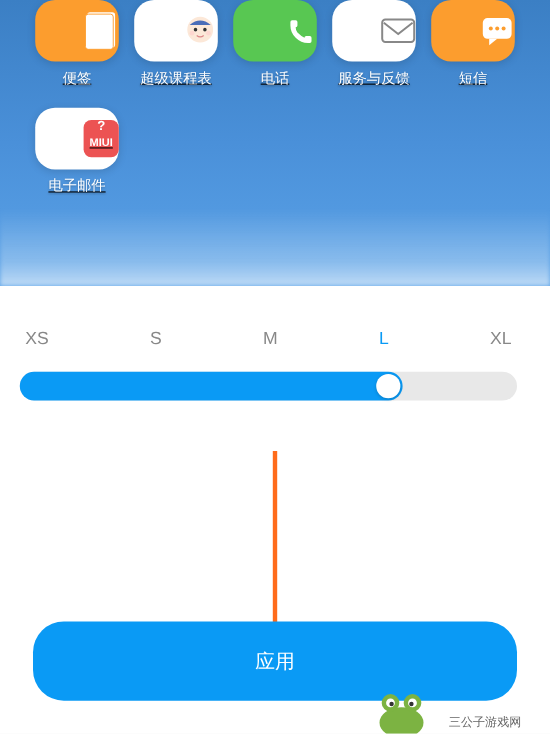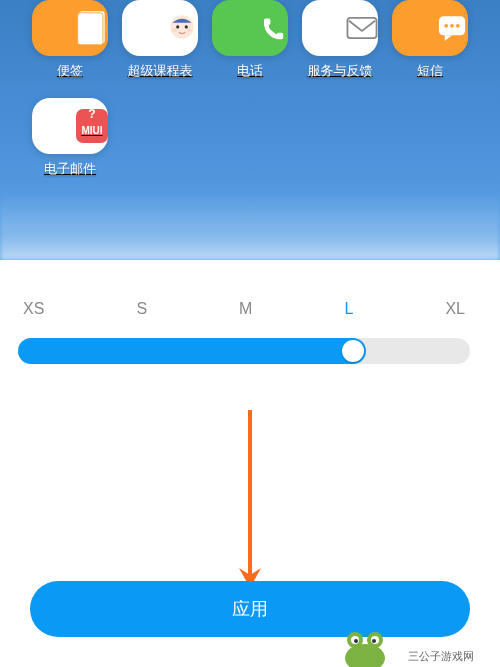--- a/index.html
+++ b/index.html
@@ -119,21 +119,21 @@
       left: 50%;
       top: 150px;
       transform: translateX(-50%);
       pointer-events: none;
     }
     .apply-button {
       position: absolute;
       bottom: 30px;
       left: 30px;
       right: 30px;
-      height: 56px;
+      height: 72px;
       background: #0a9af5;
       border: none;
       border-radius: 28px;
       color: #fff;
       font-size: 18px;
       cursor: pointer;
       display: flex;
       align-items: center;
       justify-content: center;
     }

